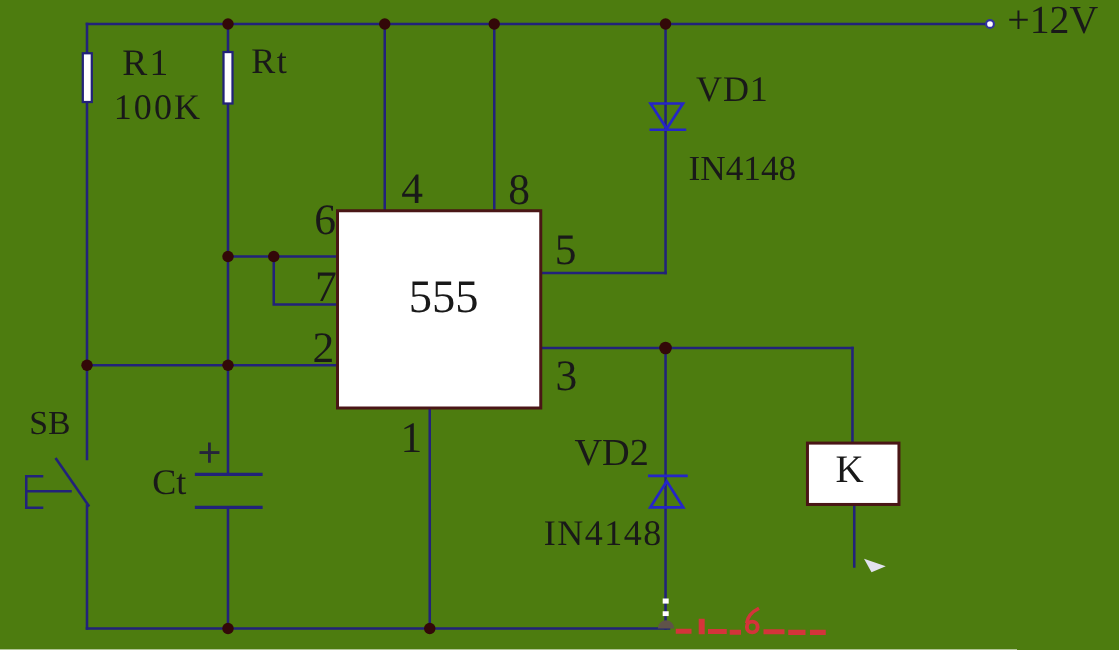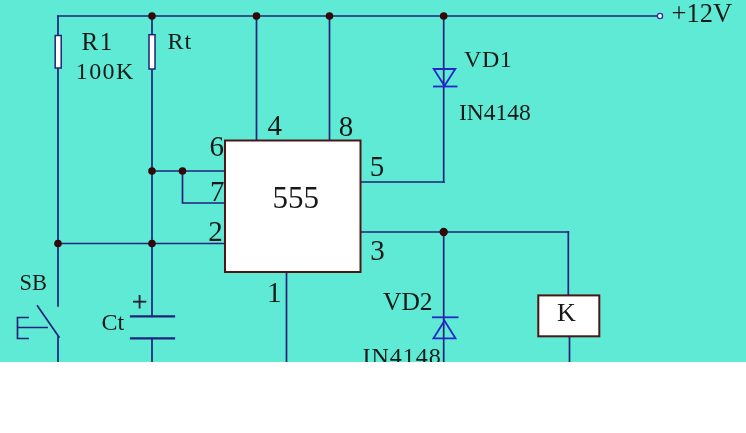--- a/index.html
+++ b/index.html
@@ -1,16 +1,16 @@
 <!DOCTYPE html>
 <html><head>
 <meta charset="utf-8">
 <style>
   html,body{margin:0;padding:0;background:#ffffff;}
-  .wrap{position:relative;width:746px;height:362px;background:#5eead4;overflow:hidden;}
+  .wrap{position:relative;width:746px;height:433px;background:#4d7c0f;overflow:hidden;}
   svg{position:absolute;left:0;top:0;}
   text{font-family:"Liberation Serif", serif;fill:#191919;}
 </style>
 </head>
 <body>
 <div class="wrap">
 <svg width="746" height="433" viewBox="0 0 746 433">
 
   <g stroke="#22227a" stroke-width="1.7" fill="none" stroke-linecap="square">
 

